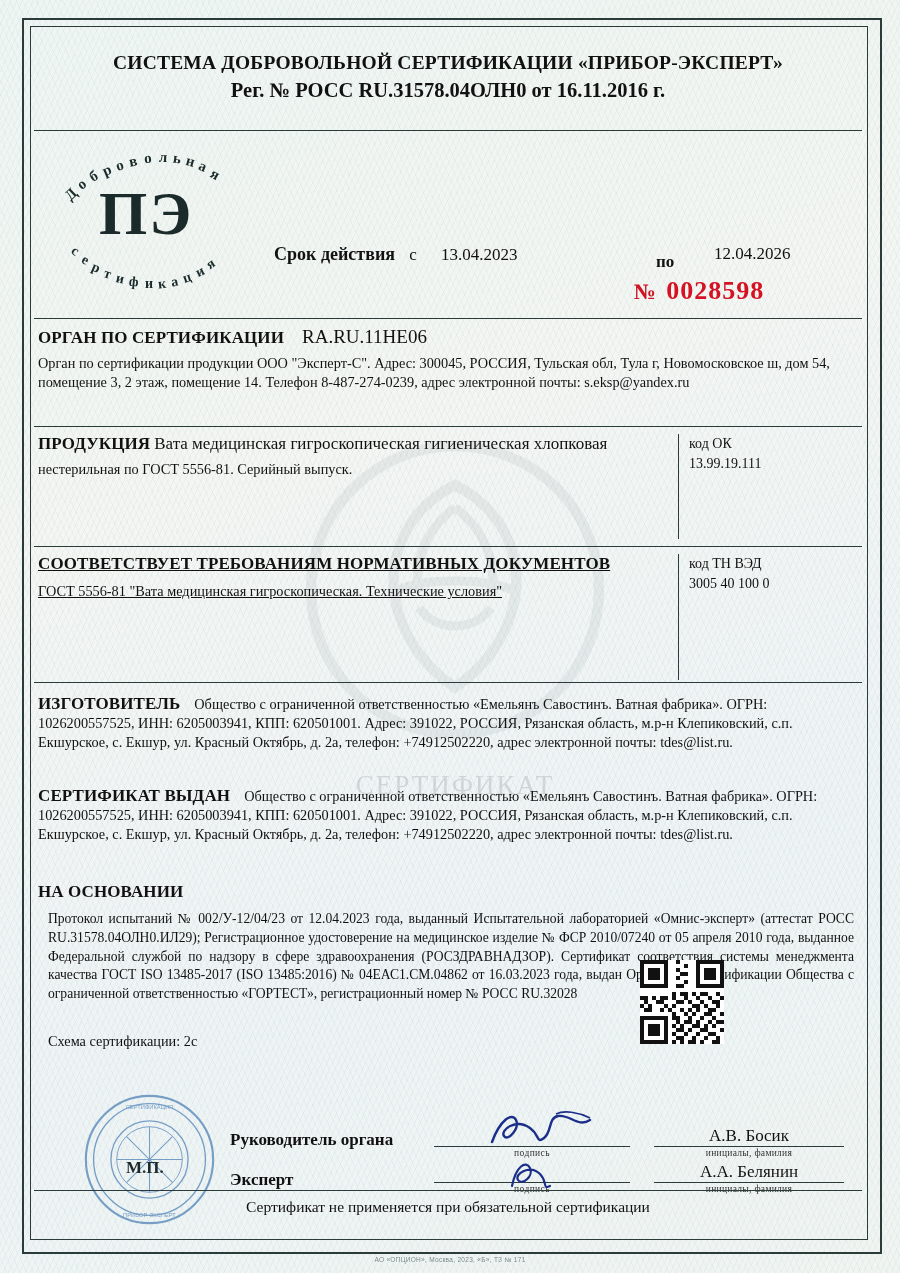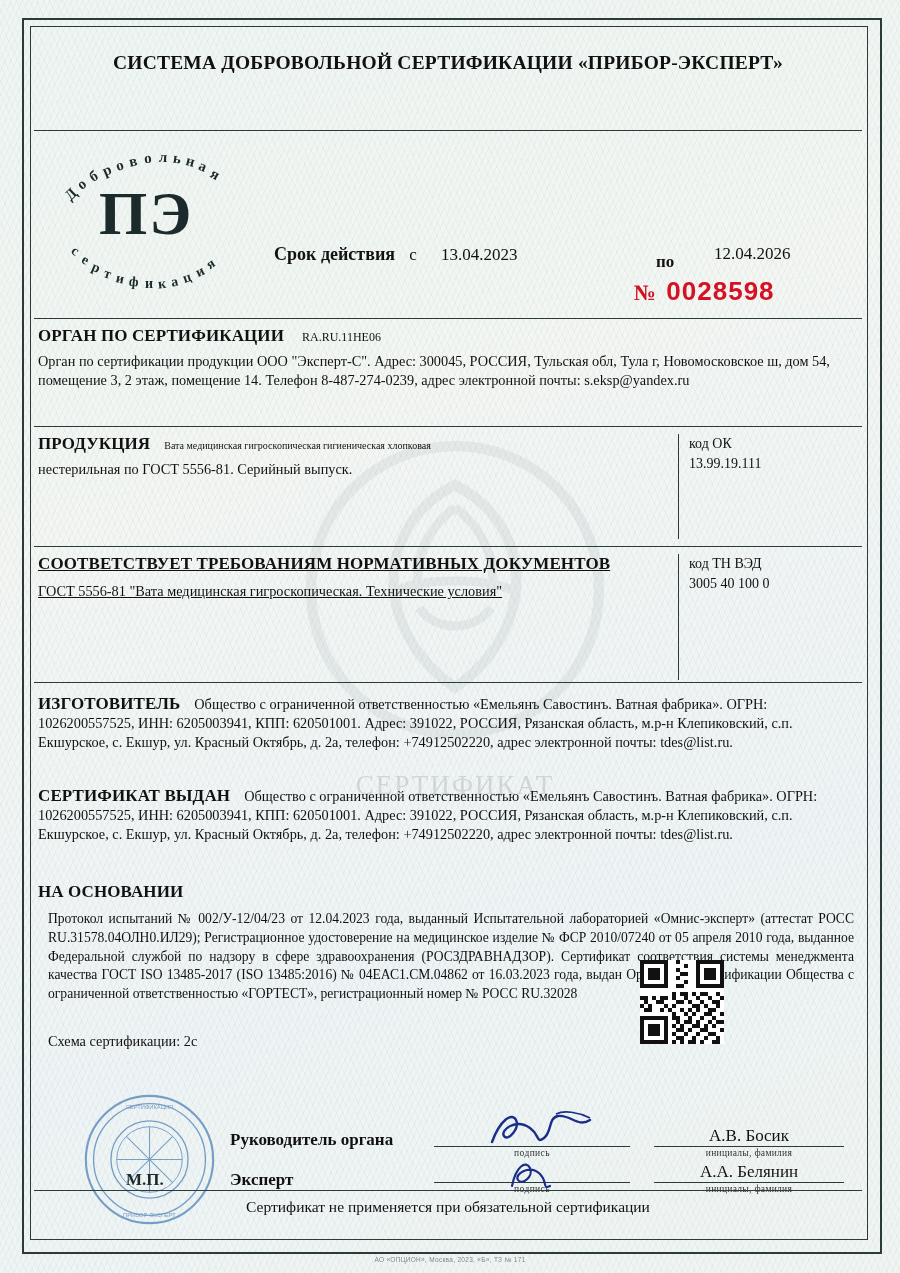--- a/index.html
+++ b/index.html
@@ -150,21 +150,21 @@
   .term-row .to { position: absolute; left: 440px; top: 0px; font-size: 17px; }
 
   .serial-row {
     position: absolute;
     left: 600px; top: 246px;
     font-size: 25px;
   }
   .serial-row .hash { color: #cf1324; font-weight: bold; font-size: 22px; }
   .serial-row .snum {
     color: #d51223;
-    font-family: Liberation Sans, sans-serif;
+    font-family: Liberation Serif, serif;
     font-weight: bold;
     font-size: 26px;
     letter-spacing: 1px;
     margin-left: 4px;
   }
 
   
   .sect-line {
     position: absolute;
     left: 0; width: 828px;
@@ -207,21 +207,20 @@
     width: 135px; height: 135px;
     opacity: 0.72;
   }
 
   .mp {
     position: absolute;
     left: 92px; top: 1128px;
     font-weight: bold;
     font-size: 17px;
     color: #1d2a2a;
-    margin-top: 12px;
   }
 
   .sig-label {
     position: absolute;
     font-weight: bold;
     font-size: 17px;
   }
   .sig-rule {
     position: absolute;
     border-bottom: 1px solid #2b3b3a;
@@ -283,20 +282,21 @@
     <path d="M100 45 C80 60 72 82 76 102" fill="none" stroke="#8a9aa0" stroke-width="6"></path>
     <path d="M100 45 C120 60 128 82 124 102" fill="none" stroke="#8a9aa0" stroke-width="6"></path>
     <path d="M62 100 C80 92 120 92 138 100" fill="none" stroke="#8a9aa0" stroke-width="6"></path>
     <path d="M76 112 C88 128 112 128 124 112" fill="none" stroke="#8a9aa0" stroke-width="6"></path>
   </svg>
   <div class="wm-text">СЕРТИФИКАТ</div>
 
   <div class="content">
 
     <div class="sys-title">СИСТЕМА ДОБРОВОЛЬНОЙ СЕРТИФИКАЦИИ «ПРИБОР-ЭКСПЕРТ»</div>
+    <div class="sys-reg">Рег. № РОСС RU.31578.04ОЛН0 от 16.11.2016 г.</div>
     <div class="hr-thin" style="position:absolute; left:0; top:90px; width:828px;"></div>
 
 
     <div class="stamp">
       <div class="pe">ПЭ</div>
       <div class="arc-top">
         <span class="arcchar" style="left:6px;  top:34px; transform:rotate(-44deg); font-size:15px;">Д</span>
         <span class="arcchar" style="left:18px; top:24px; transform:rotate(-37deg); font-size:15px;">о</span>
         <span class="arcchar" style="left:30px; top:16px; transform:rotate(-30deg); font-size:15px;">б</span>
         <span class="arcchar" style="left:43px; top:10px; transform:rotate(-23deg); font-size:15px;">р</span>
@@ -335,28 +335,28 @@
     </div>
 
     <div class="serial-row">
       <span class="hash">№</span>
       <span class="snum">0028598</span>
     </div>
 
     <div class="sect-line" style="top:288px;"></div>
     <div class="blk" style="left:4px; top:296px; width:820px;">
       <span class="h-bold">ОРГАН ПО СЕРТИФИКАЦИИ</span>
-      <span style="font-size:12px; margin-left:14px;">RA.RU.11НЕ06</span>
+      <span style="font-size:19px; margin-left:14px;">RA.RU.11НЕ06</span>
       <div class="txt" style="margin-top:6px; width:812px;">Орган по сертификации продукции ООО "Эксперт-С". Адрес: 300045, РОССИЯ, Тульская обл, Тула г, Новомосковское ш, дом 54, помещение 3, 2 этаж, помещение 14. Телефон 8-487-274-0239, адрес электронной почты: s.eksp@yandex.ru</div>
     </div>
 
     <div class="sect-line" style="top:396px;"></div>
     <div class="blk" style="left:4px; top:404px; width:630px;">
       <span class="h-bold">ПРОДУКЦИЯ</span>
-      <span style="font-size:10px; margin-left:10px;">Вата медицинская гигроскопическая гигиеническая хлопковая</span>
+      <span style="font-size:17px; ">Вата медицинская гигроскопическая гигиеническая хлопковая</span>
       <div class="txt" style="margin-top:6px;">нестерильная по ГОСТ 5556-81. Серийный выпуск.</div>
     </div>
     <div class="code-box" style="left:644px; top:404px; width:170px; height:105px;">
       <div>код ОК</div>
       <div>13.99.19.111</div>
     </div>
 
     <div class="sect-line" style="top:516px;"></div>
     <div class="blk" style="left:4px; top:524px; width:630px;text-decoration:underline;">
       <div class="h-bold">СООТВЕТСТВУЕТ ТРЕБОВАНИЯМ НОРМАТИВНЫХ ДОКУМЕНТОВ</div>

